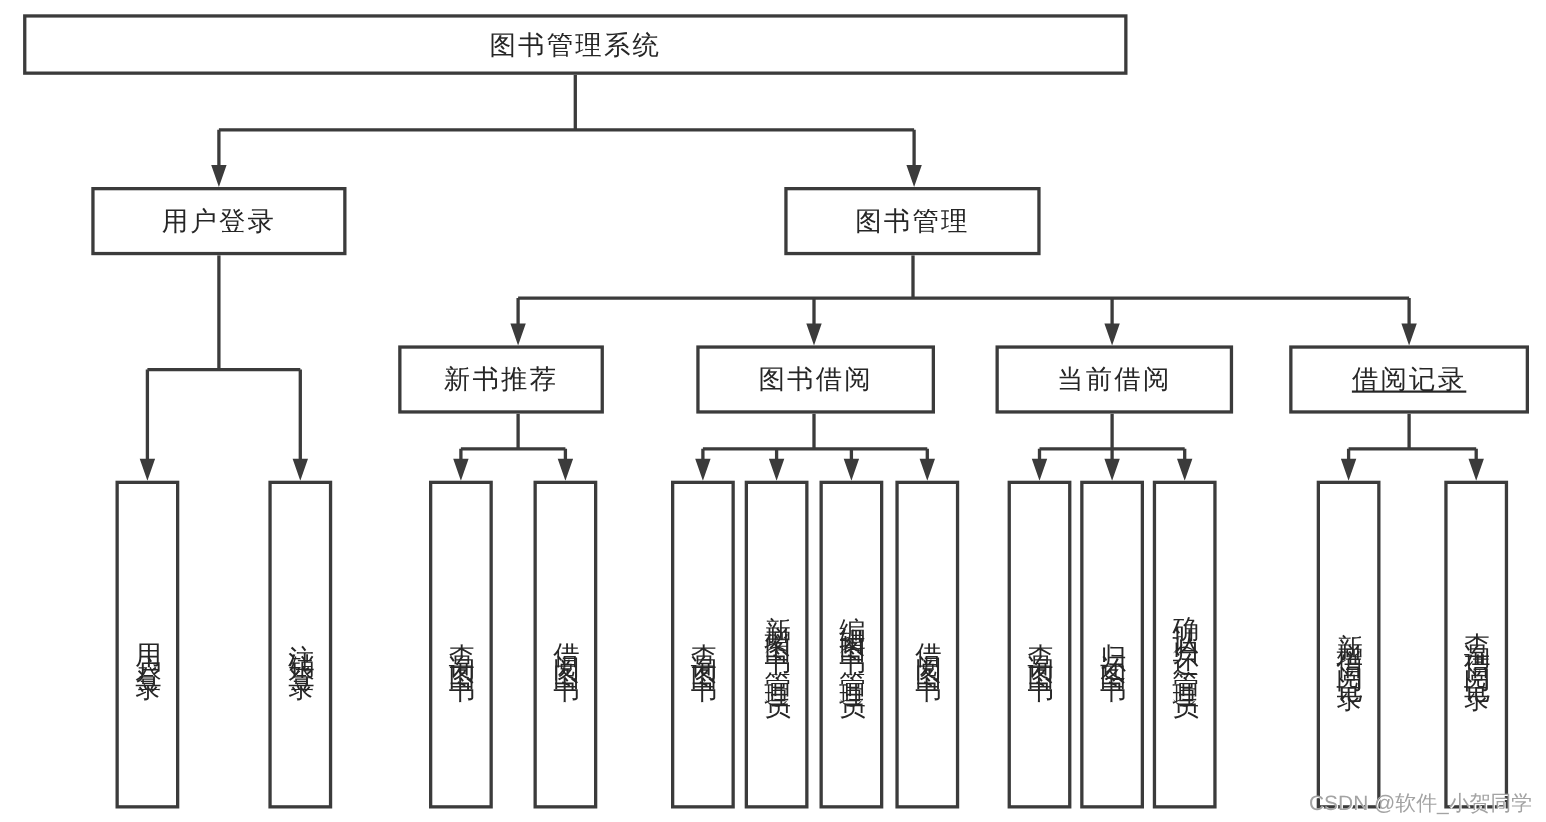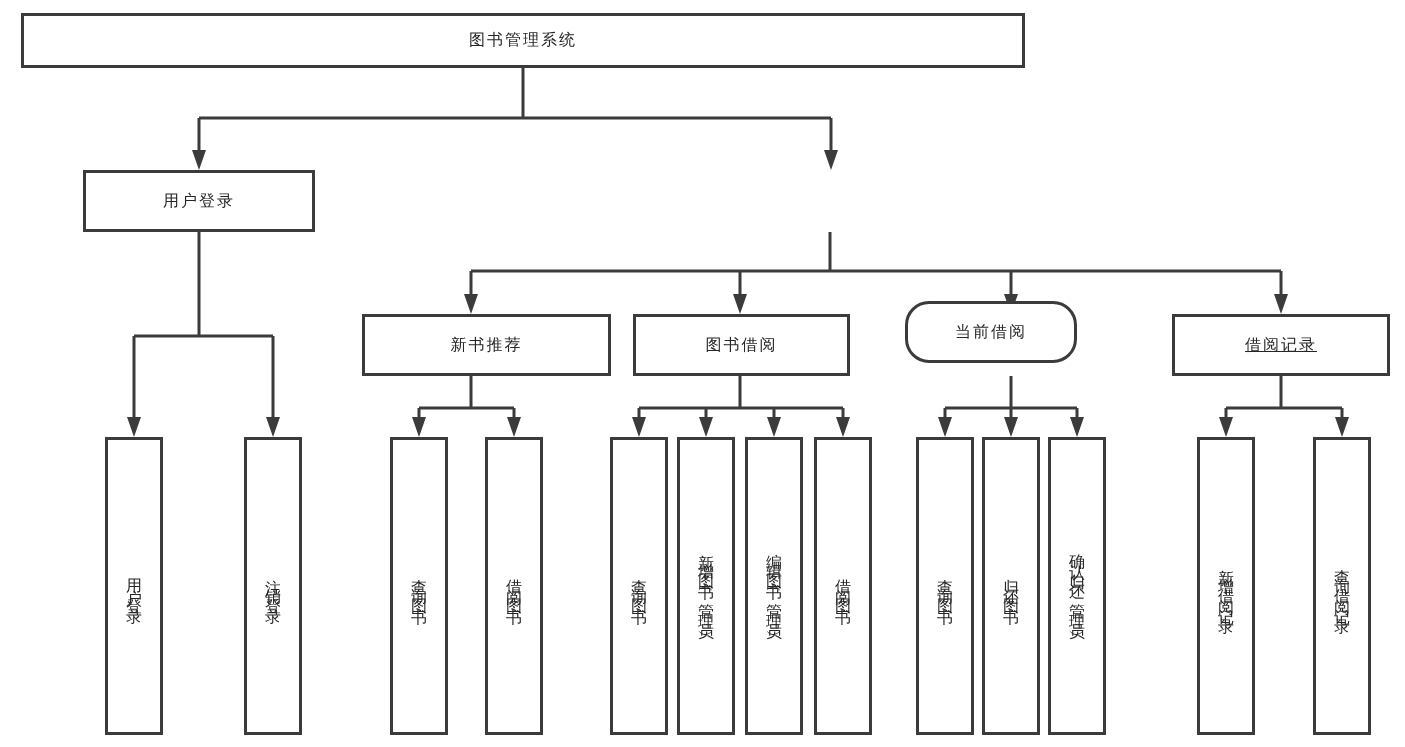--- a/index.html
+++ b/index.html
@@ -23,21 +23,21 @@
   }
   .node {
     position: absolute;
     box-sizing: border-box;
     background: #ffffff;
     border: 3px solid #3b3b3b;
     display: flex;
     align-items: center;
     justify-content: center;
     color: #262626;
-    font-size: 16px;
+    font-size: 24px;
     letter-spacing: 2px;
     z-index: 2;
   }
   .hbox { height: 62px; }
   .vbox {
     top: 437px;
     width: 58px;
     height: 298px;
     letter-spacing: 0;
   }
@@ -47,23 +47,23 @@
     letter-spacing: 10px;
     line-height: 1;
     white-space: nowrap;
   }
   
   .n-root  { left: 21px;  top: 13px;  width: 1004px; height: 55px; }
   
   .n-user  { left: 83px;  top: 170px; width: 232px; }
   .n-mgmt  { left: 713px; top: 170px; width: 233px; }
   
-  .n-new   { left: 362px;  top: 314px; width: 249px; text-align: center; }
+  .n-new   { left: 362px;  top: 314px; width: 187px; text-align: center; }
   .n-bor   { left: 633px;  top: 314px; width: 217px; text-align: right; }
-  .n-cur   { left: 905px;  top: 301px; width: 172px; border-radius: 24px; }
+  .n-cur   { left: 905px;  top: 314px; width: 216px; }
   .n-rec   { left: 1172px; top: 314px; width: 218px; text-decoration: underline; }
   
   .v1  { left: 105px; }
   .v2  { left: 244px; }
   .v3  { left: 390px; }
   .v4  { left: 485px; }
   .v5  { left: 610px; }
   .v6  { left: 677px; }
   .v7  { left: 745px; }
   .v8  { left: 814px; }
@@ -109,20 +109,23 @@
              M1219 417 L1233 417 L1226 437 Z  M1335 417 L1349 417 L1342 437 Z"></path>
   </svg>
 
   <div class="node hbox n-root">
     <span>图书管理系统</span>
   </div>
 
   <div class="node hbox n-user">
     <span>用户登录</span>
   </div>
+  <div class="node hbox n-mgmt">
+    <span>图书管理</span>
+  </div>
 
   <div class="node hbox n-new">
     <span>新书推荐</span>
   </div>
   <div class="node hbox n-bor">
     <span>图书借阅</span>
   </div>
   <div class="node hbox n-cur">
     <span>当前借阅</span>
   </div>
@@ -167,14 +170,15 @@
     <span class="vtext">确认归还（管理员）</span>
   </div>
 
   <div class="node vbox v12">
     <span class="vtext">新增借阅记录</span>
   </div>
   <div class="node vbox v13">
     <span class="vtext">查询借阅记录</span>
   </div>
 
+  <div class="watermark">CSDN @软件_小贺同学</div>
 
 </div>
 
 </body></html>

